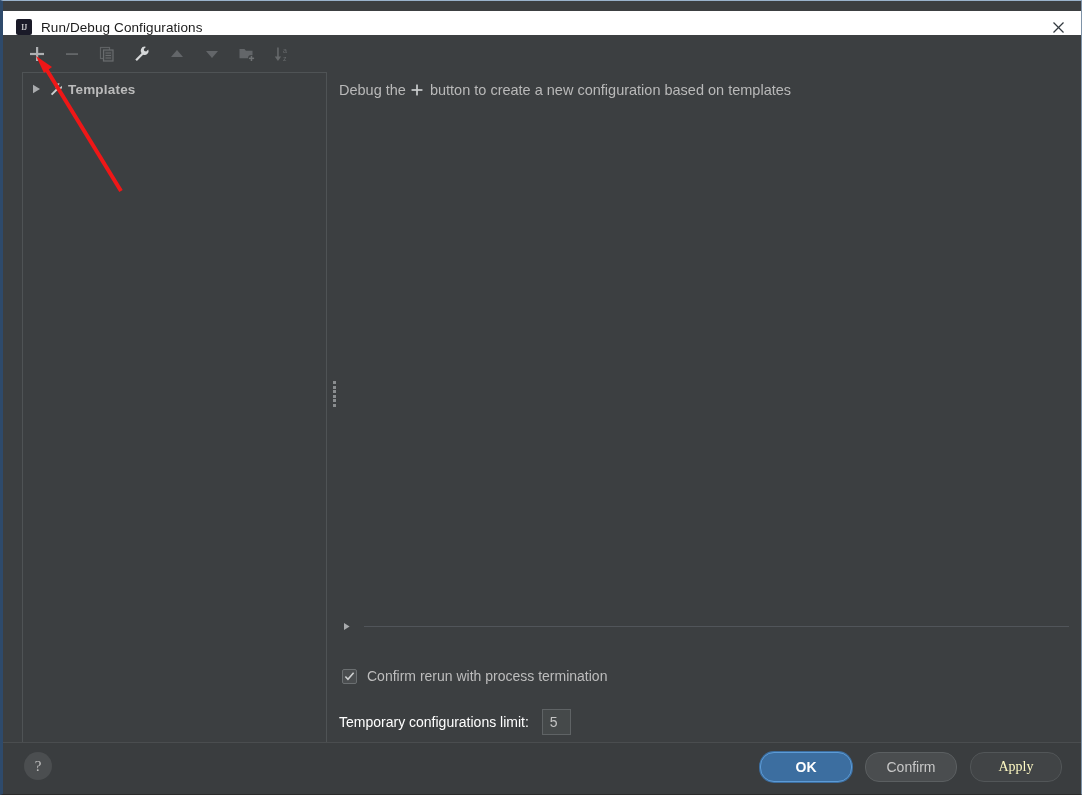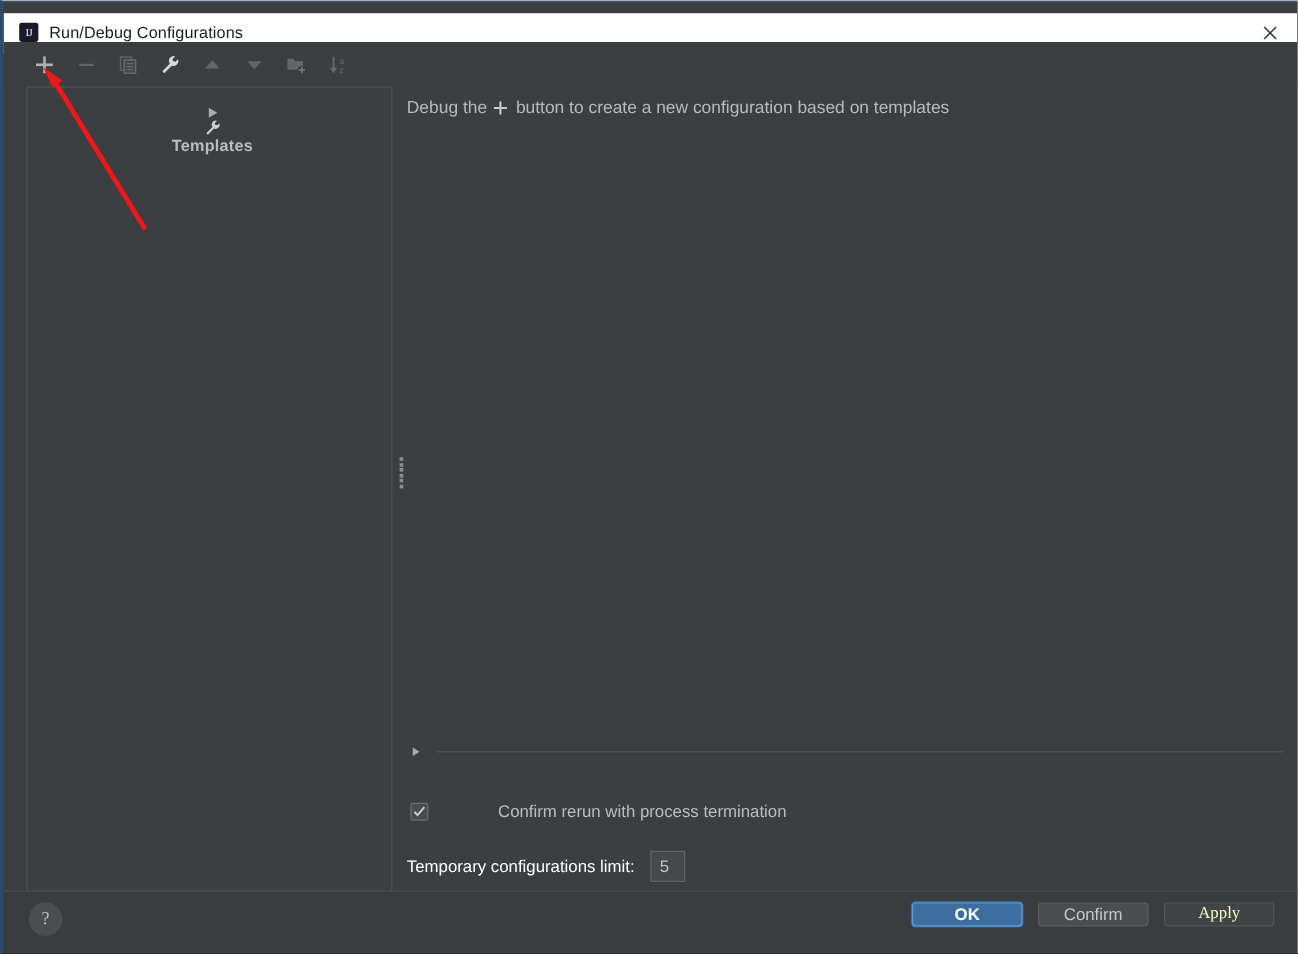--- a/index.html
+++ b/index.html
@@ -73,21 +73,21 @@
   
   #tree-panel {
     position: absolute; left: 19px; top: 71px;
     width: 305px; height: 671px;
     background: #3c3f41;
     border: 1px solid #4f5355;
     overflow: hidden;
   }
   #tree-row {
     display: flex; align-items: center;
-    height: 22px; padding-left: 5px; margin-top: 16px; flex-direction: column;
+    height: 22px; padding-left: 5px; margin-top: 5px;
   }
   .tree-toggle {
     width: 16px; height: 16px;
     display: flex; align-items: center; justify-content: center;
     cursor: default;
   }
   .tree-icon {
     width: 18px; height: 18px; margin-left: 3px; margin-right: 3px;
     display: flex; align-items: center; justify-content: center;
   }
@@ -140,21 +140,21 @@
     font-size: 13.5px; color: #b0b0b0; white-space: nowrap;
   }
   #dash-rule {
     flex: 1 1 auto; height: 1px;
     background: #51555a; margin-left: 9px; margin-top: 1px;
   }
 
   
   #cb-row {
     position: absolute; left: 3px; top: 596px;
-    display: flex; align-items: center; gap: 48px;
+    display: flex; align-items: center;
   }
   .checkbox {
     width: 15px; height: 15px;
     border: 1px solid #6b6f71;
     background: #4a4d4f;
     border-radius: 2px;
     margin-right: 10px;
     display: flex; align-items: center; justify-content: center;
     cursor: default; flex: 0 0 auto;
   }
@@ -197,22 +197,22 @@
   }
   #help-btn span {
     font-size: 15px; color: #c0c0c0;
     font-family: "Liberation Serif", serif;
   }
   #btn-row {
     position: absolute; right: 19px; top: 9px;
     display: flex; align-items: center;
   }
   .dlg-btn {
-    height: 20px; min-width: 92px;
-    border-radius: 3px;
+    height: 30px; min-width: 92px;
+    border-radius: 14px;
     font-family: "Liberation Sans", sans-serif;
     font-size: 14px;
     display: flex; align-items: center; justify-content: center;
     margin-left: 13px;
     cursor: default;
     border: 1px solid #5b5f61;
     background: #4a4d4f;
     color: #c8c8c8;
   }
   .dlg-btn.primary {

